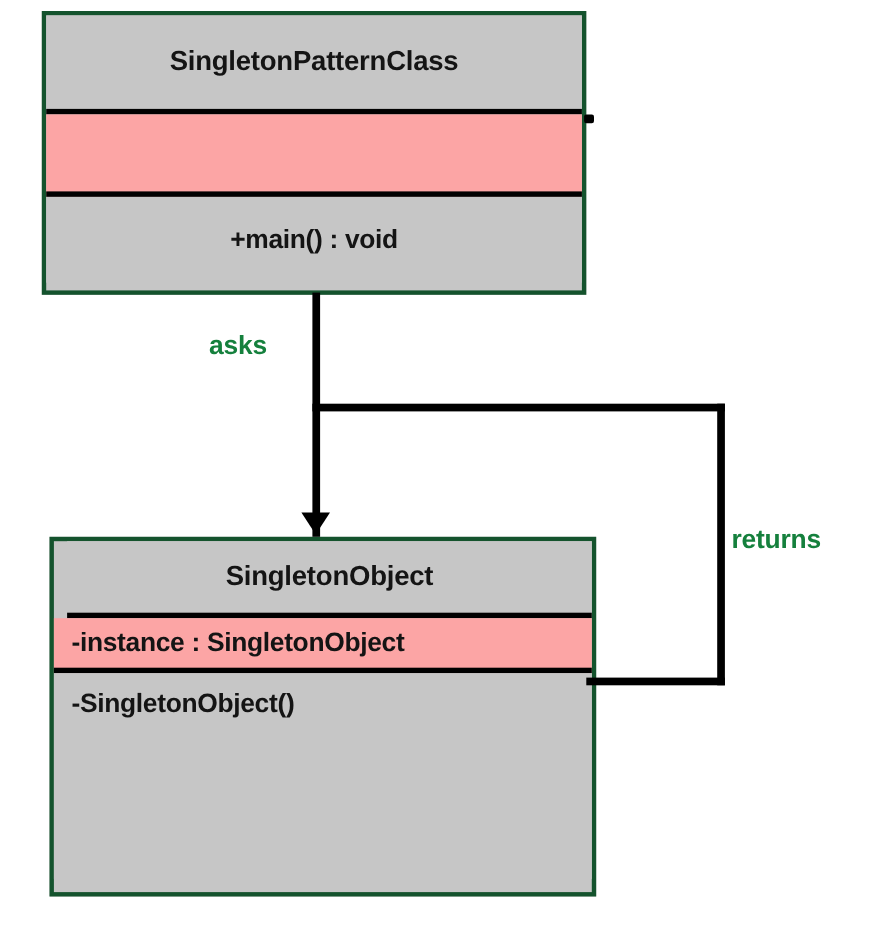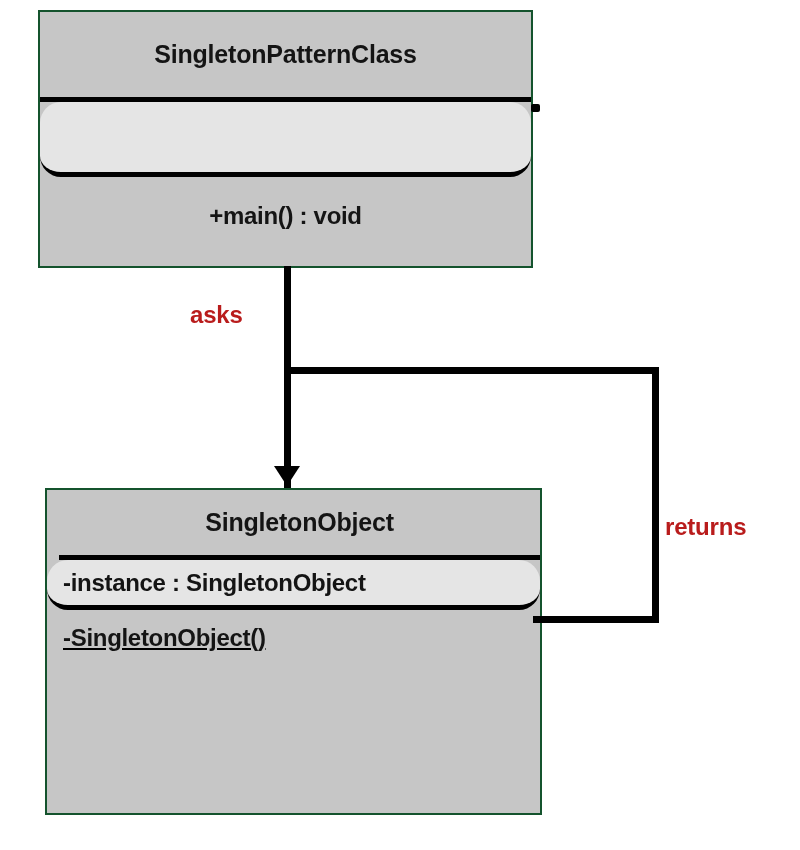--- a/index.html
+++ b/index.html
@@ -13,43 +13,42 @@
     height: 850px;
     background: #ffffff;
     overflow: hidden;
     font-family: "Liberation Sans", sans-serif;
   }
 
   
   .uml-class {
     position: absolute;
     box-sizing: border-box;
-    border: 2px solid #14532d;
+    border: 4px solid #14532d;
     background: #c6c6c6;
   }
   .compartment {
     box-sizing: border-box;
     background: #c6c6c6;
     display: flex;
     align-items: center;
     overflow: hidden;
   }
   .compartment.center {
     justify-content: center;
   }
   .compartment.left {
     justify-content: flex-start;
     padding-left: 16px;
   }
   .compartment.divider-below {
     border-bottom: 5px solid #000000;
   }
   .compartment.highlight {
-    background: #e5e5e5;
-    border-radius: 21px;
+    background: #fca5a5;
   }
 
   .cls-name {
     font-size: 25px;
     font-weight: bold;
     color: #141414;
     letter-spacing: -0.2px;
     white-space: nowrap;
   }
   .member {
@@ -59,21 +58,20 @@
     letter-spacing: -0.3px;
     white-space: nowrap;
     line-height: 1.33;
   }
   .member-list {
     display: flex;
     flex-direction: column;
     justify-content: flex-start;
     align-items: flex-start;
     padding-top: 12px;
-    text-decoration: underline;
   }
 
   
   .conn-h {
     position: absolute;
     background: #000000;
     height: 7px;
   }
   .conn-v {
     position: absolute;
@@ -93,21 +91,21 @@
     height: 0;
     border-left: 13px solid transparent;
     border-right: 13px solid transparent;
     border-top: 20px solid #000000;
   }
 
   .edge-label {
     position: absolute;
     font-size: 24px;
     font-weight: bold;
-    color: #b91c1c;
+    color: #15803d;
     white-space: nowrap;
     letter-spacing: -0.2px;
   }
 </style>
 </head>
 <body>
 
 <div id="canvas">
 
   <div class="uml-class" style="left:38px; top:10px; width:495px; height:258px;">
@@ -145,15 +143,15 @@
   <div class="arrowhead" style="left:274px; top:466px;"></div>
 
   <div class="edge-label" style="left:190px; top:301px;">asks</div>
 
   <div class="conn-h" style="left:284px; top:367px; width:375px;"></div>
 
   <div class="conn-v" style="left:652px; top:367px; height:256px;"></div>
 
   <div class="conn-h" style="left:533px; top:616px; width:126px;"></div>
 
-  <div class="edge-label" style="left:665px; top:477px;margin-top:36px;">returns</div>
+  <div class="edge-label" style="left:665px; top:477px;">returns</div>
 
 </div>
 
 </body></html>

